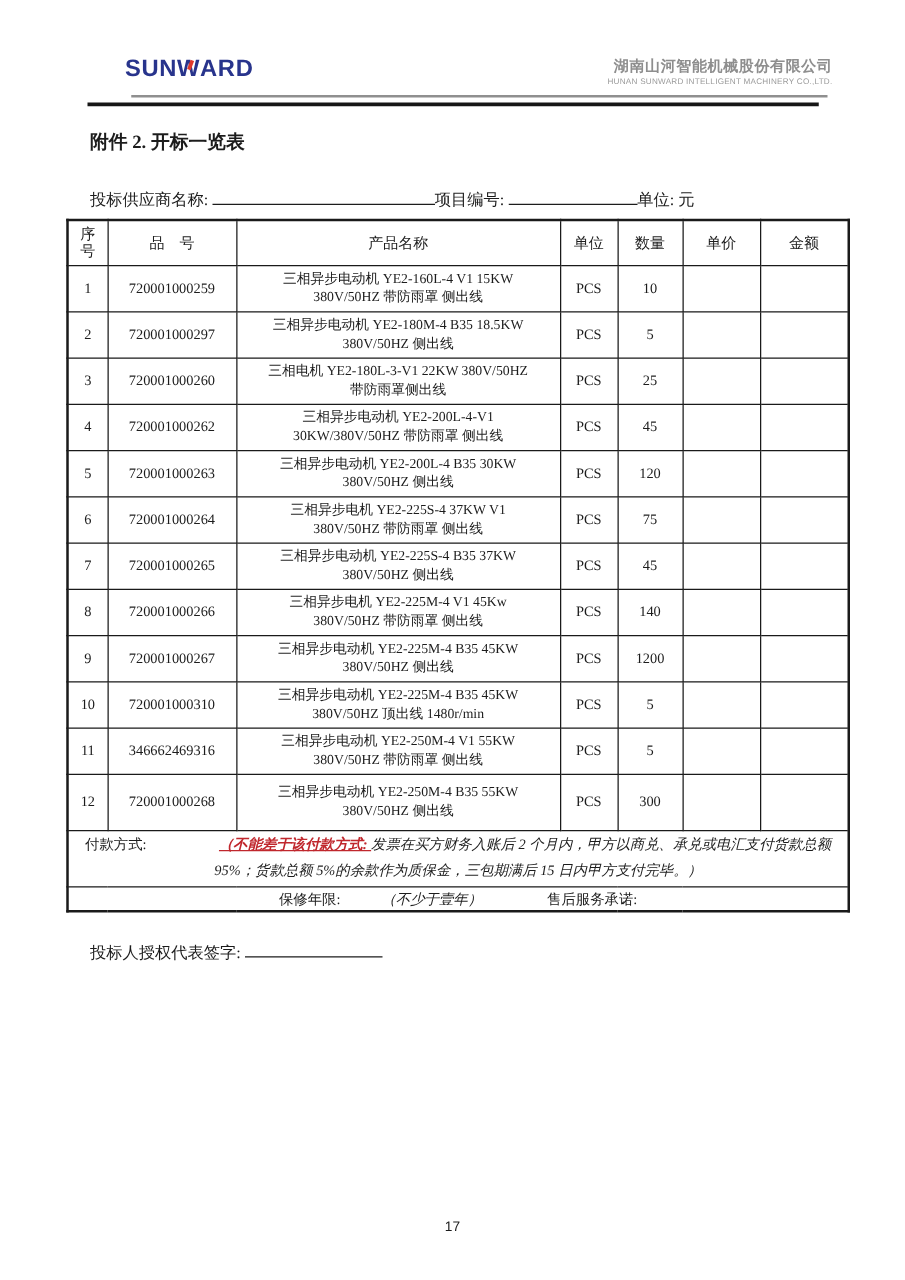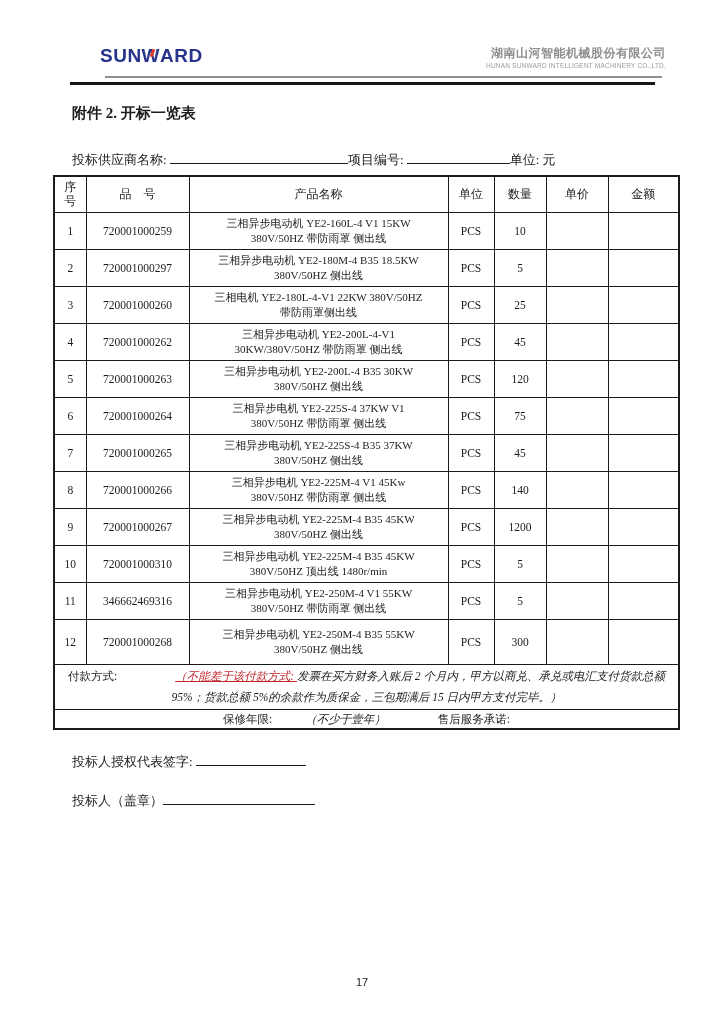--- a/index.html
+++ b/index.html
@@ -41,21 +41,21 @@
   td.prod { text-align:left; padding:2px 4px 2px 6px; font-size:11px;
             line-height:15px; white-space:pre-line; }
   
   td.sumcell { text-align:left; padding:6px 8px; font-size:11.5px; line-height:21px; height:42px; }
   .ugroup { display:inline-block; border-bottom:1px solid #1c1c1c; }
   .sp90 { display:inline-block; width:88px; height:11px; }
   td.paycell { text-align:left; padding:7px 8px; font-size:11.5px; line-height:21px; height:44px; }
   .spacer55 { display:inline-block; width:55px; }
   .spacer30 { display:inline-block; width:30px; }
   .spacer50 { display:inline-block; width:52px; }
-  .red  { color:#c0272d; font-style:italic; font-weight:normal; text-decoration:underline;text-align:right; }
+  .red  { color:#c0272d; font-style:italic; font-weight:bold; text-decoration:underline;text-align:right; }
   .it   { font-style:italic; }
   td.warcell { text-align:left; padding:6px 8px; font-size:11.5px; height:18px; }
   
   .sig  { margin:22px 0 0 72px; font-size:13px; }
   .sig2 { margin-top:20px; }
   .pageno { position:absolute; left:0; right:0; bottom:36px; text-align:center;
             font-size:11px; font-family:"Liberation Sans","DejaVu Sans",sans-serif; }
 </style>
 </head>
 <body>
@@ -120,21 +120,21 @@
 380V/50HZ 侧出线</td>
           <td>PCS</td>
           <td>5</td>
           <td></td>
           <td></td>
         </tr>
 
         <tr>
           <td>3</td>
           <td>720001000260</td>
-          <td class="prod">三相电机 YE2-180L-4-V1 22KW 380V/50HZ
+          <td class="prod">三相电机 YE2-180L-3-V1 22KW 380V/50HZ
 带防雨罩侧出线</td>
           <td>PCS</td>
           <td>25</td>
           <td></td>
           <td></td>
         </tr>
 
         <tr>
           <td>4</td>
           <td>720001000262</td>
@@ -245,18 +245,15 @@
         <td colspan="7" class="warcell">
           <span>保修年限: </span><span class="spacer30"></span><span class="it">（不少于壹年）</span><span class="spacer50"></span><span>售后服务承诺: </span>
         </td>
       </tr>
     </tbody>
   </table>
 
   <div class="sig">
     <span>投标人授权代表签字: </span><span class="blank w110"></span>
   </div>
-  <div class="sig sig2">
-    <span>投标人（盖章）</span><span class="blank w150"></span>
-  </div>
 
   <div class="pageno">17</div>
 </div>
 
 </body></html>

